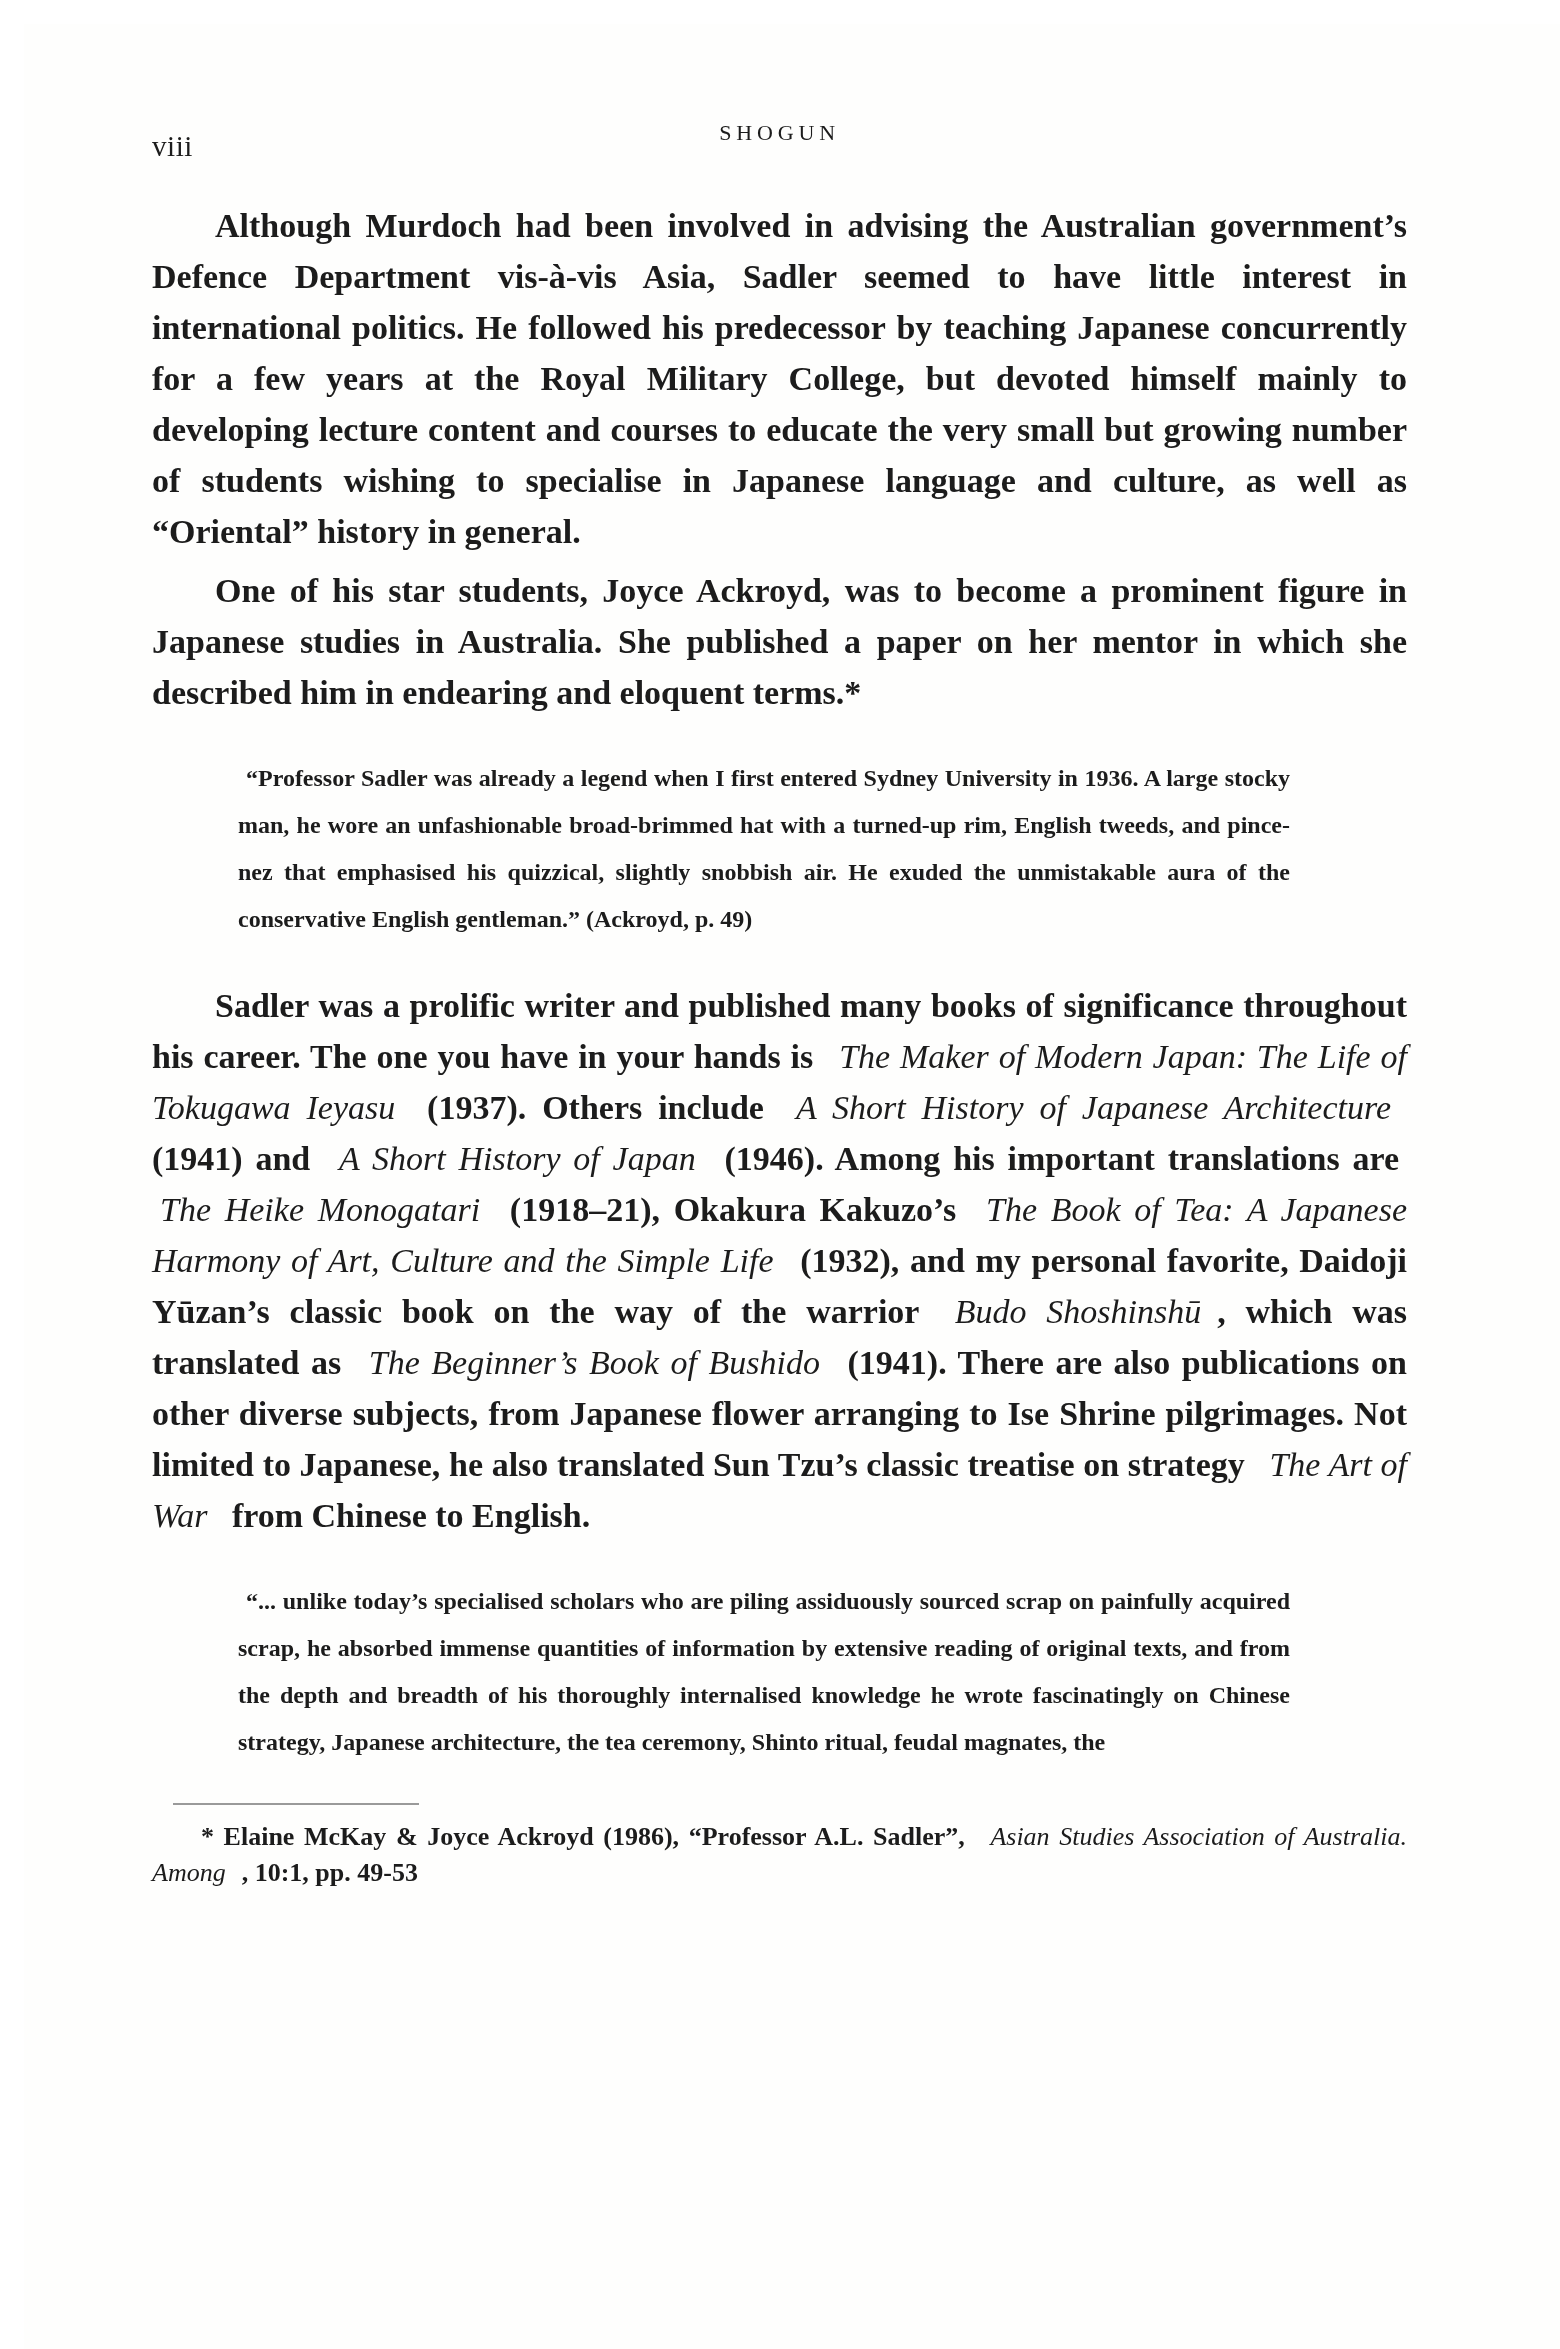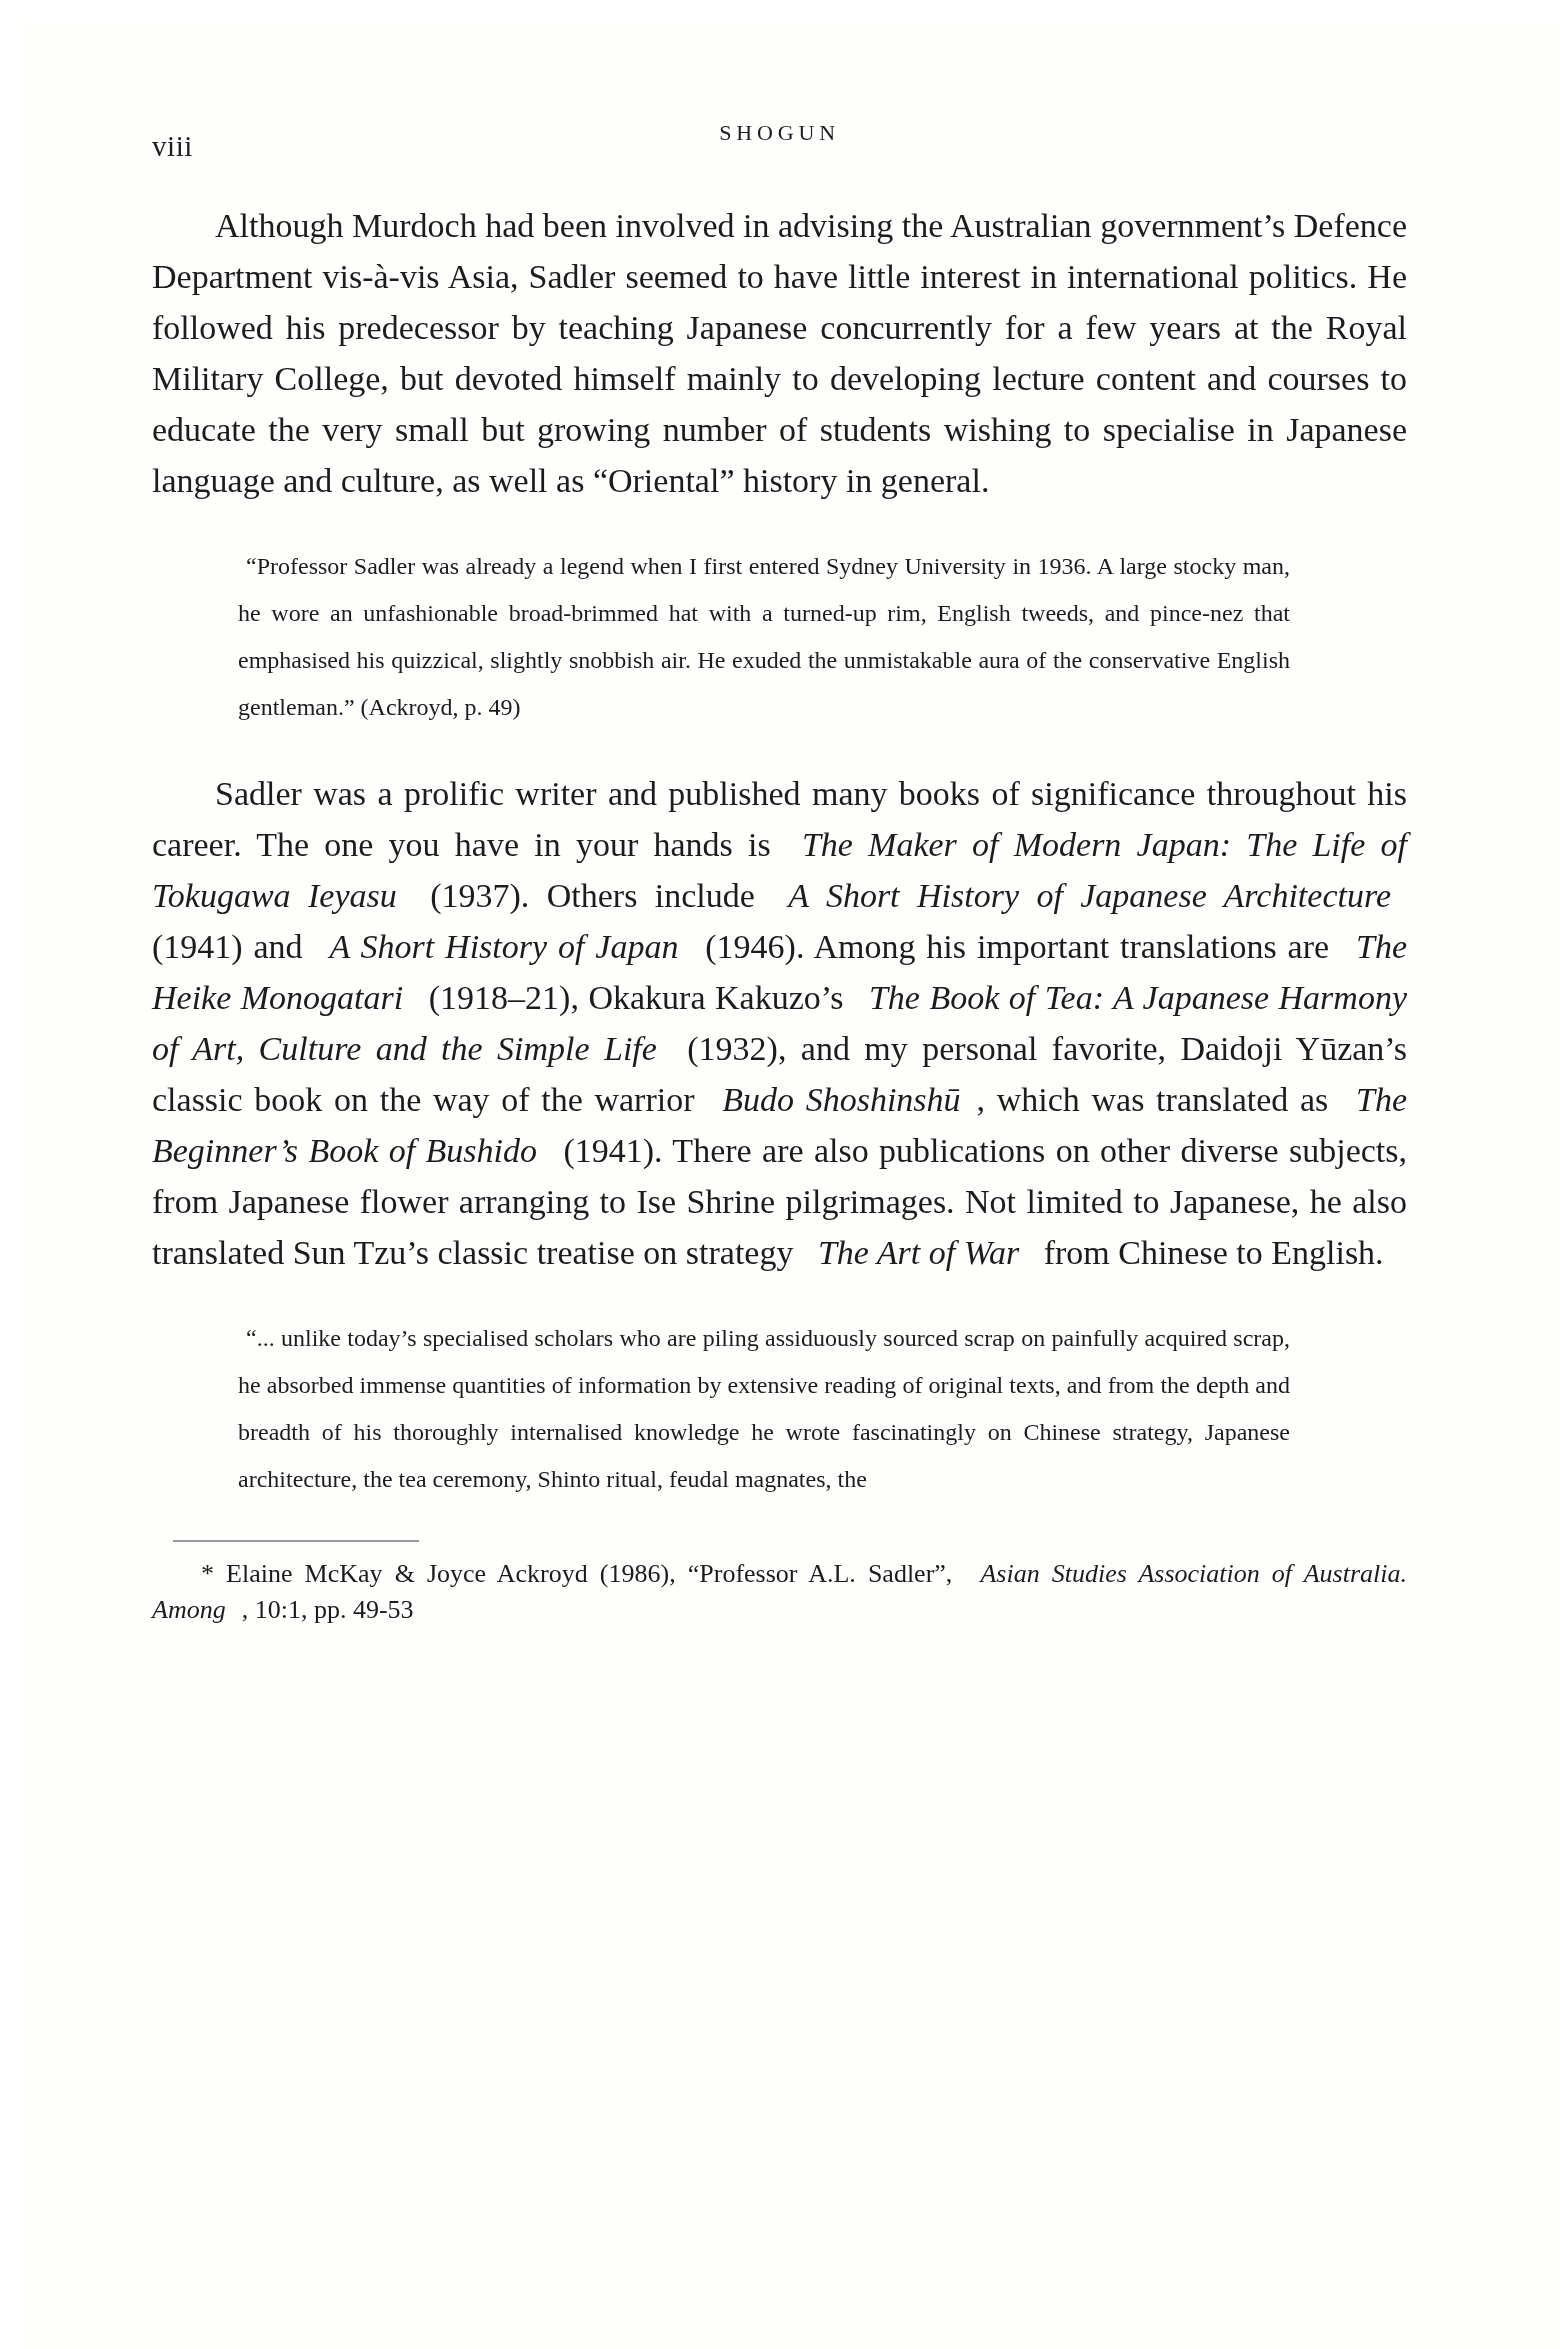--- a/index.html
+++ b/index.html
@@ -44,21 +44,21 @@
     text-align: justify;
     text-indent: 55px;
   }
   .quote {
     margin: 37px 125px 37px 94px;
     font-size: 24px;
     line-height: 47px;
     text-align: justify;
   }
   .it { font-style: italic; }
-  .rm { font-style: normal; }
+  .rm { font-style: normal; font-weight: bold; }
 
   .footnote {
     margin-top: 29px;
     font-size: 26px;
     line-height: 36px;
   }
   .fn-rule {
     width: 246px;
     border: none;
     border-top: 2px solid #9a9a9a;
@@ -83,20 +83,21 @@
 
 <div class="page">
 
   <div class="page-header">
     <span class="folio">viii</span>
     <div class="running-head">SHOGUN</div>
   </div>
 
   <div class="body-text">
       <div class="p"><span class="rm">Although Murdoch had been involved in advising the Australian government’s Defence Department vis-à-vis Asia, Sadler seemed to have little interest in international politics. He followed his predecessor by teaching Japanese concurrently for a few years at the Royal Military College, but devoted himself mainly to developing lecture content and courses to educate the very small but growing number of students wishing to specialise in Japanese language and culture, as well as “Oriental” history in general.</span></div>
+      <div class="p"><span class="rm">One of his star students, Joyce Ackroyd, was to become a prominent figure in Japanese studies in Australia. She published a paper on her mentor in which she described him in endearing and eloquent terms.*</span></div>
       <div class="quote"><span class="rm">“Professor Sadler was already a legend when I first entered Sydney University in 1936. A large stocky man, he wore an unfashionable broad-brimmed hat with a turned-up rim, English tweeds, and pince-nez that emphasised his quizzical, slightly snobbish air. He exuded the unmistakable aura of the conservative English gentleman.” (Ackroyd, p. 49)</span></div>
       <div class="p"><span class="rm">Sadler was a prolific writer and published many books of significance throughout his career. The one you have in your hands is </span><span class="it">The Maker of Modern Japan: The Life of Tokugawa Ieyasu</span><span class="rm"> (1937). Others include </span><span class="it">A Short History of Japanese Architecture</span><span class="rm"> (1941) and </span><span class="it">A Short History of Japan</span><span class="rm"> (1946). Among his important translations are </span><span class="it">The Heike Monogatari</span><span class="rm"> (1918–21), Okakura Kakuzo’s </span><span class="it">The Book of Tea: A Japanese Harmony of Art, Culture and the Simple Life</span><span class="rm"> (1932), and my personal favorite, Daidoji Yūzan’s classic book on the way of the warrior </span><span class="it">Budo Shoshinshū</span><span class="rm">, which was translated as </span><span class="it">The Beginner’s Book of Bushido</span><span class="rm"> (1941). There are also publications on other diverse subjects, from Japanese flower arranging to Ise Shrine pilgrimages. Not limited to Japanese, he also translated Sun Tzu’s classic treatise on strategy </span><span class="it">The Art of War</span><span class="rm"> from Chinese to English.</span></div>
       <div class="quote"><span class="rm">“... unlike today’s specialised scholars who are piling assiduously sourced scrap on painfully acquired scrap, he absorbed immense quantities of information by extensive reading of original texts, and from the depth and breadth of his thoroughly internalised knowledge he wrote fascinatingly on Chinese strategy, Japanese architecture, the tea ceremony, Shinto ritual, feudal magnates, the</span></div>
     </div>
 
   <div class="footnote">
     <hr class="fn-rule">
     <div class="fn-text"><span class="rm">* Elaine McKay &amp; Joyce Ackroyd (1986), “Professor A.L. Sadler”, </span><span class="it">Asian Studies Association of Australia. Among</span><span class="rm">, 10:1, pp. 49-53</span></div>
   </div>
 

